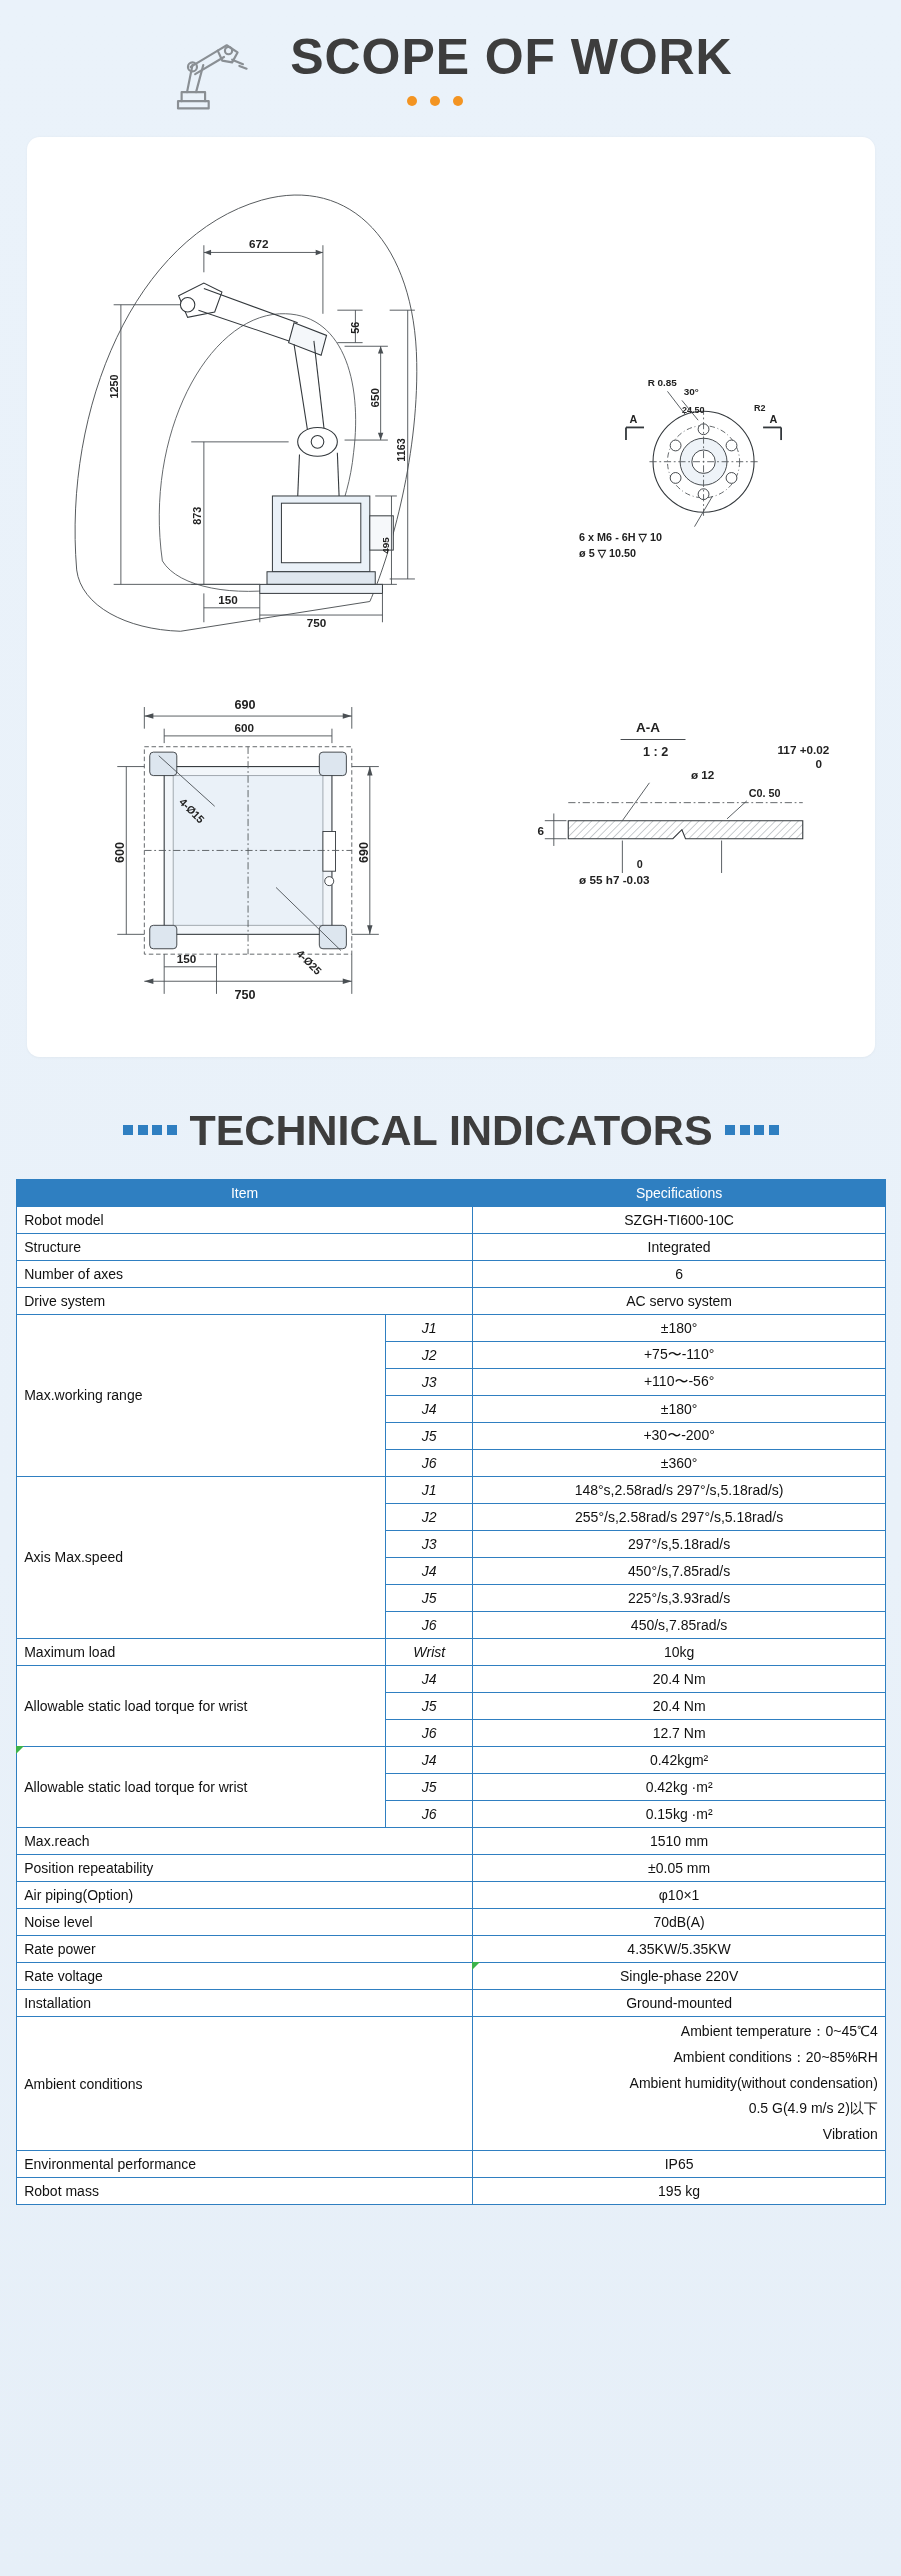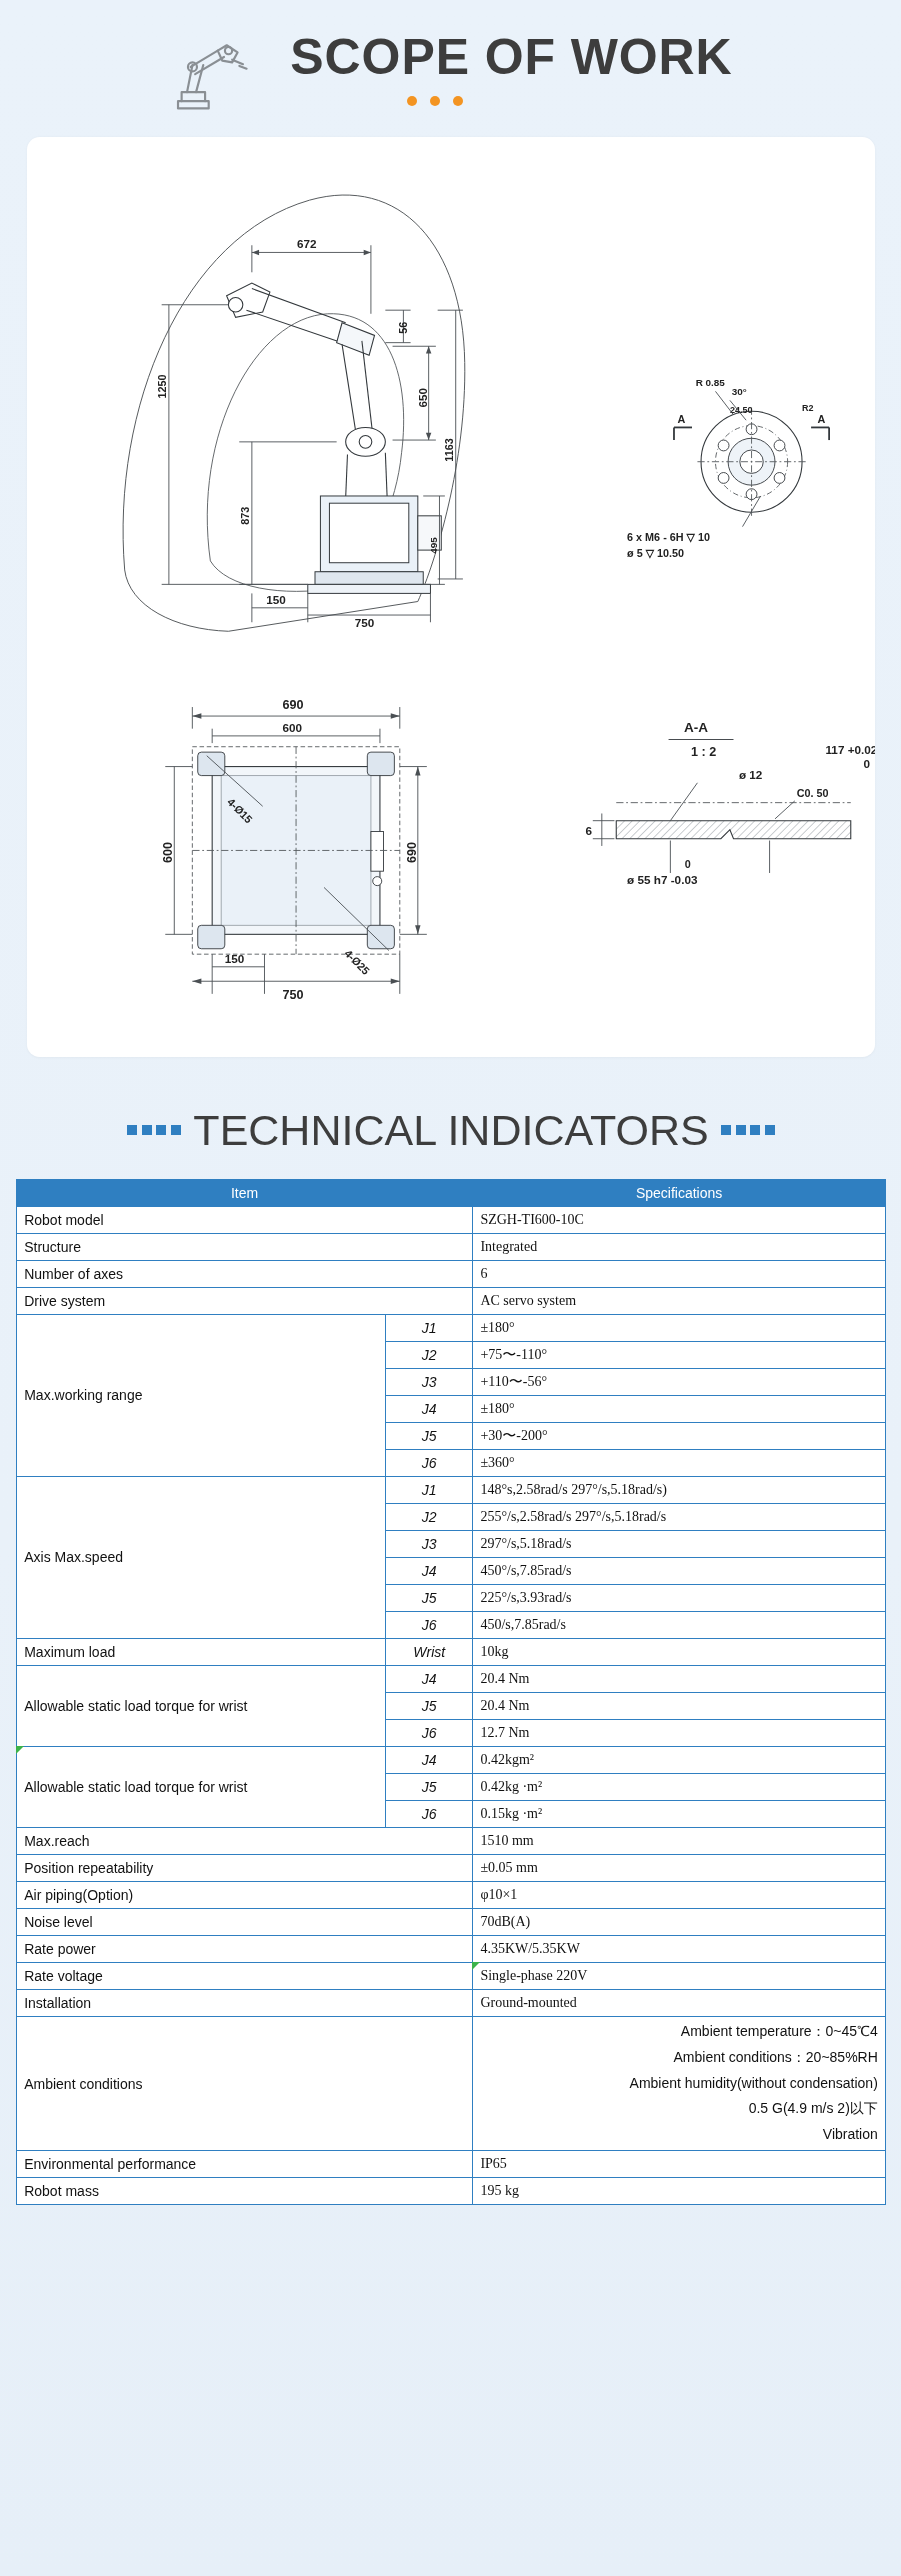--- a/index.html
+++ b/index.html
@@ -58,35 +58,34 @@
 
   
   .card {
     margin: 23.4px 27px 0 27px;
     background: #ffffff;
     border-radius: 12.6px;
     height: 920px;
     position: relative;
     overflow: hidden;
     box-shadow: 0 0.9px 2.7px rgba(0,0,0,0.04);
-    padding-left: 48px;
   }
   .card svg { display:block; }
 
   
   .ti-header {
     display: flex;
     align-items: center;
     justify-content: center;
     gap: 12.6px;
     margin-top: 49px;
   }
   .ti-title {
     font-size: 43px;
-    font-weight: normal;
+    font-weight: bold;
     color: #3d3d3d;
     letter-spacing: 0px;
     white-space: nowrap;
   }
   .sq-group { display: flex; gap: 4.5px; align-items: center; }
   .sq-group i {
     width: 10px; height: 10px; display: block;
     background: #2f7fc1;
   }
   .sq-group.left i:nth-child(1){ background:#2f7fc1; }
@@ -119,21 +118,21 @@
   table.spec td {
     border: 0.9px solid #2f7fc1;
     height: 27px;
     padding: 1.8px 7.2px;
     color: #111;
     vertical-align: middle;
     background: #fff;
   }
   td.lbl { text-align: left; padding-left: 9px; }
   td.sub { text-align: center; padding: 1.8px 3.6px; font-style: italic; }
-  td.val { text-align: left; font-family: Liberation Serif, serif; }
+  td.val { text-align: center; }
   td.multi { text-align: right; padding: 9px 9px; line-height: 1.85; }
   .amb-line { display: block; }
 
   
   .tri {
     position: relative;
   }
   .tri::before {
     content: "";
     position: absolute;

